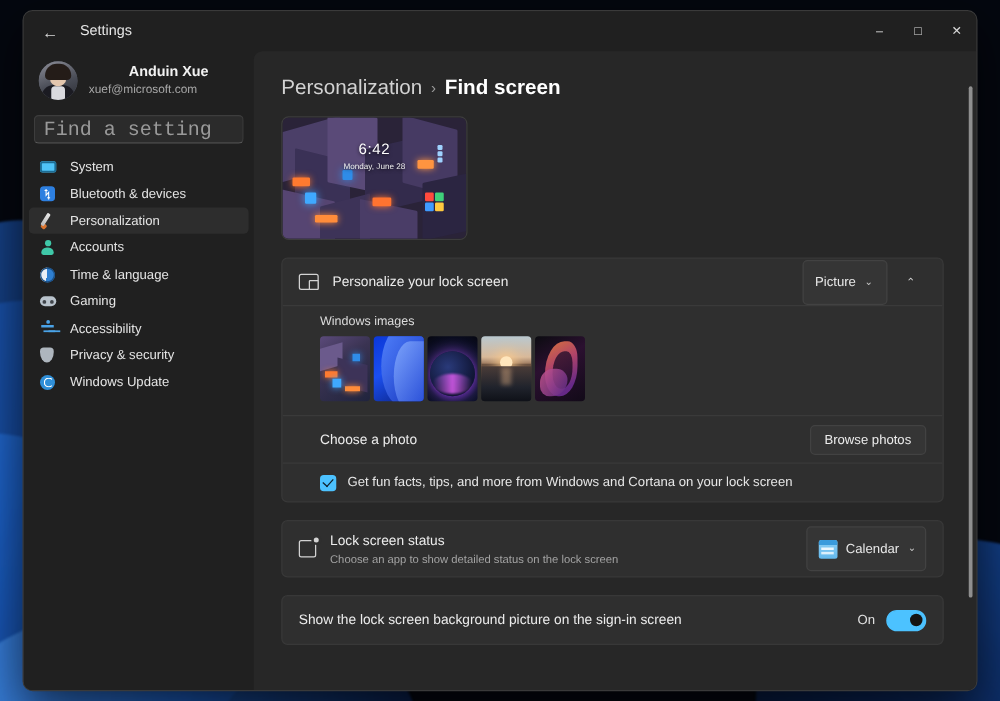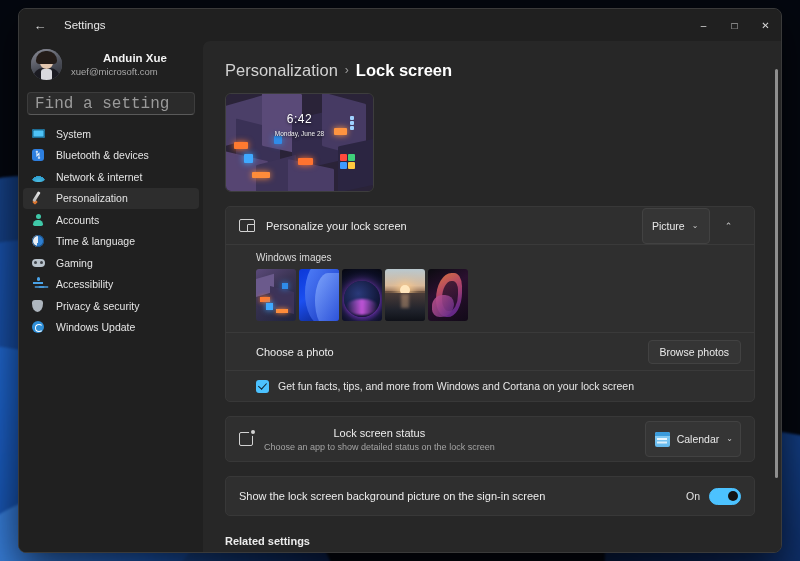--- a/index.html
+++ b/index.html
@@ -255,21 +255,21 @@
   .card {
     background: #2f2f2f; border: 1px solid #383838;
     border-radius: 5px; margin-top: 14px; overflow: hidden;
   }
   .row {
     display: flex; align-items: center;
     padding: 0 13px; min-height: 38px;
     border-bottom: 1px solid #3a3a3a;
   }
   .row:last-child { border-bottom: 0; }
-  .row-main { flex: 1; min-width: 0; display:flex; align-items:center; gap: 11px; text-align: center;}
+  .row-main { flex: 1; min-width: 0; display:flex; align-items:center; gap: 11px;}
   .row-texts { min-width: 0; }
   .row-title { font-size: 11px; color: #ececec; line-height: 14px; }
   .row-sub { font-size: 9px; color: #a3a3a3; line-height: 12px; margin-top: 1px; }
 
   .icon-lockscreen {
     width: 16px; height: 13px; flex: 0 0 16px; position: relative;
     border: 1.2px solid #d3d3d3; border-radius: 2px;
   }
   .icon-lockscreen::after {
     content:''; position:absolute; right:-1px; bottom:-1px;
@@ -427,26 +427,20 @@
                 <div class="ic-system"></div>
               </div>
             <div class="nav-label">System</div>
           </div>
           <div class="nav-item">
             <div class="nav-icon">
                 <div class="ic-bt">ᛪ</div>
               </div>
             <div class="nav-label">Bluetooth &amp; devices</div>
           </div>
-          <div class="nav-item">
-            <div class="nav-icon">
-                <div class="ic-net"></div>
-              </div>
-            <div class="nav-label">Network &amp; internet</div>
-          </div>
           <div class="nav-item active">
             <div class="nav-icon">
                 <div class="ic-pers"></div>
               </div>
             <div class="nav-label">Personalization</div>
           </div>
           <div class="nav-item">
             <div class="nav-icon">
                 <div class="ic-acct"></div>
               </div>
@@ -484,21 +478,21 @@
           </div>
         </div>
       </div>
 
       <div id="content">
         <div id="scroll-area">
 
           <div id="breadcrumb">
             <span id="bc-parent">Personalization</span>
             <span id="bc-sep">›</span>
-            <span id="bc-current">Lock screen</span>
+            <span id="bc-current">Find screen</span>
           </div>
 
           <div id="preview">
             <div class="wp-blocks">
               <div class="bk" style="left:-6px;top:6px;width:52px;height:40px;background:#4b3f68;transform:skewY(-16deg);"></div>
               <div class="bk" style="left:10px;top:30px;width:44px;height:44px;background:#3a3156;transform:skewY(14deg);"></div>
               <div class="bk" style="left:36px;top:-4px;width:40px;height:60px;background:#5a4a78;transform:skewY(12deg);"></div>
               <div class="bk" style="left:66px;top:20px;width:48px;height:52px;background:#332b4c;transform:skewY(-13deg);"></div>
               <div class="bk" style="left:96px;top:4px;width:44px;height:54px;background:#463a63;transform:skewY(15deg);"></div>
               <div class="bk" style="left:112px;top:48px;width:42px;height:46px;background:#2b2541;transform:skewY(-12deg);"></div>
@@ -608,21 +602,20 @@
               <div class="row-main">
                 <div class="row-title">Show the lock screen background picture on the sign-in screen</div>
               </div>
               <div class="toggle-wrap">
                 <span class="toggle-state">On</span>
                 <div class="toggle"></div>
               </div>
             </div>
           </div>
 
-          <div class="section-head">Related settings</div>
 
         </div>
 
         <div id="scrollbar">
           <div id="scroll-thumb"></div>
         </div>
       </div>
 
     </div>
   </div>

